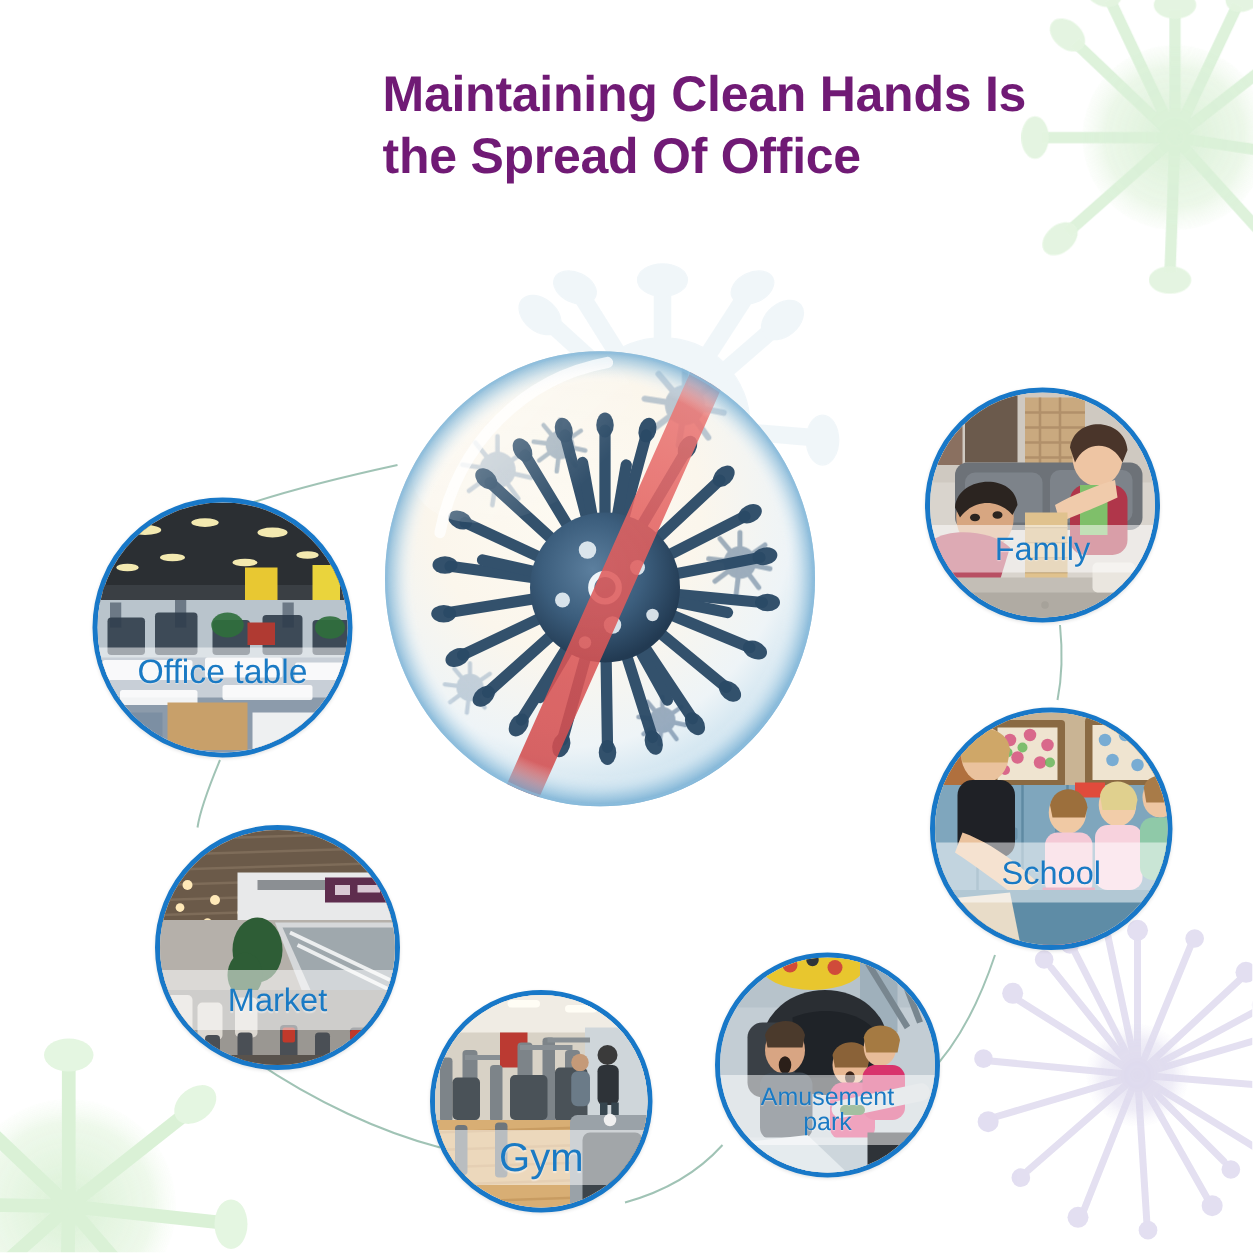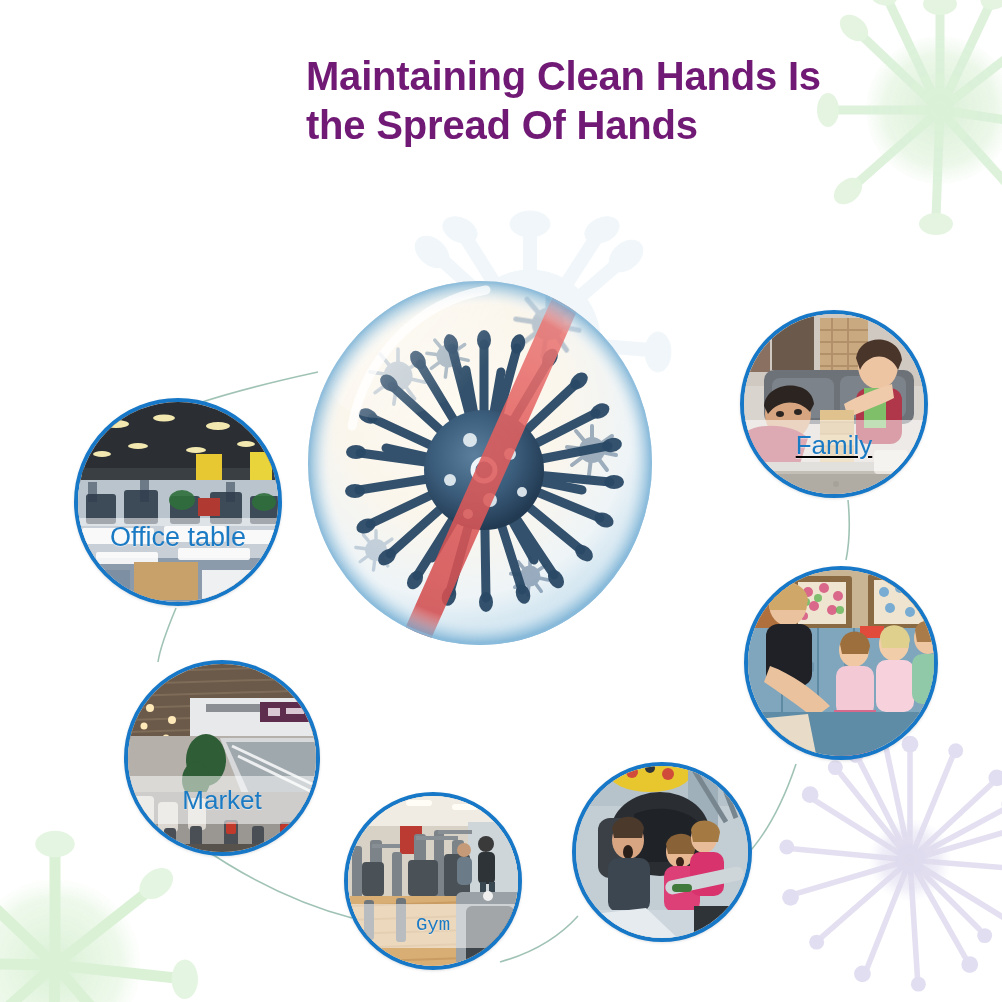--- a/index.html
+++ b/index.html
@@ -67,26 +67,26 @@
   #co-gym      {left:344px; top:792px; width:178px; height:178px;}
   #co-amuse    {left:572px; top:762px; width:180px; height:180px;}
   #co-school   {left:744px; top:566px; width:194px; height:194px;}
   #co-family   {left:740px; top:310px; width:188px; height:188px;}
 
   #co-office .band{top:116px;height:40px;}
   #co-office .lbl{font-size:27px;}
   #co-market .band{top:112px;height:48px;}
   #co-market .lbl{font-size:26px;}
   #co-gym .band{top:108px;height:44px;}
-  #co-gym .lbl{font-size:19px;font-family:Liberation Mono, monospace;}
+  #co-gym .lbl{font-size:32px;}
   #co-amuse .band{top:94px;height:56px;}
   #co-amuse .lbl{font-size:20px;}
   #co-school .band{top:104px;height:48px;}
   #co-school .lbl{font-size:26px;}
-  #co-family .band{top:106px;height:51px;text-decoration:underline;}
+  #co-family .band{top:106px;height:38px;}
   #co-family .lbl{font-size:26px;}
 </style>
 </head>
 <body>
 
 <div id="stage">
 
   <svg class="wm" style="left:790px;top:-40px;" width="300" height="300" viewBox="0 0 300 300">
     <defs>
       <radialGradient id="gwm1" cx="50%" cy="50%" r="50%">
@@ -673,20 +673,26 @@
         <g fill="#cfd6da">
           <rect x="88" y="116" width="80" height="14" rx="7" transform="rotate(-12 88 116)"></rect>
         </g>
         <rect x="96" y="118" width="20" height="8" rx="4" fill="#3f7a3c"></rect>
 
         <rect x="0" y="144" width="180" height="36" fill="#cdd6dc"></rect>
         <path d="M0,150 L70,142 L110,180 L0,180 Z" fill="#e5ebee"></path>
         <rect x="118" y="140" width="62" height="40" fill="#2e3338"></rect>
       </svg>
     </div>
+    <div class="band">
+      <div>
+        <div class="lbl">Amusement</div>
+        <div class="lbl">park</div>
+      </div>
+    </div>
   </div>
 
   <div class="callout" id="co-school">
     <div class="photo">
       <svg width="194" height="194" viewBox="0 0 194 194" preserveAspectRatio="xMidYMid slice">
         <rect width="194" height="194" fill="#d8cdbb"></rect>
         <rect x="0" y="0" width="194" height="62" fill="#c9b494"></rect>
 
         <rect x="44" y="6" width="60" height="54" rx="3" fill="#8a6a43"></rect>
         <rect x="50" y="12" width="48" height="42" fill="#efe4d0"></rect>
@@ -754,20 +760,23 @@
           <rect x="128" y="90" width="38" height="52" rx="10" fill="#f7d2dd"></rect>
         </g>
         <g>
           <ellipse cx="180" cy="68" rx="14" ry="16" fill="#eec6a2"></ellipse>
           <path d="M167,60 C170,46 194,48 194,64 L192,72 L169,72 Z" fill="#a87b48"></path>
           <rect x="164" y="84" width="30" height="50" rx="10" fill="#8fc9a8"></rect>
         </g>
         <rect x="0" y="142" width="194" height="52" fill="#5e8ca6"></rect>
         <path d="M0,150 L60,144 L70,194 L0,194 Z" fill="#e8dcc8"></path>
       </svg>
+    </div>
+    <div class="band">
+      <span class="lbl">School</span>
     </div>
   </div>
 
   <div class="callout" id="co-family">
     <div class="photo">
       <svg width="188" height="188" viewBox="0 0 188 188" preserveAspectRatio="xMidYMid slice">
         <rect width="188" height="188" fill="#d9d4cd"></rect>
         <rect x="0" y="0" width="188" height="72" fill="#cfc9c1"></rect>
 
         <rect x="28" y="0" width="42" height="56" fill="#6b5a4c"></rect>
@@ -827,16 +836,16 @@
         <rect x="130" y="136" width="34" height="24" rx="4" fill="#eae6df"></rect>
       </svg>
     </div>
     <div class="band">
       <span class="lbl">Family</span>
     </div>
   </div>
 
   <div id="headline">
     <div class="hl-line">Maintaining Clean Hands Is</div>
-    <div class="hl-line">the Spread Of Hands</div>
+    <div class="hl-line">the Spread Of Office</div>
   </div>
 
 </div>
 
 </body></html>

